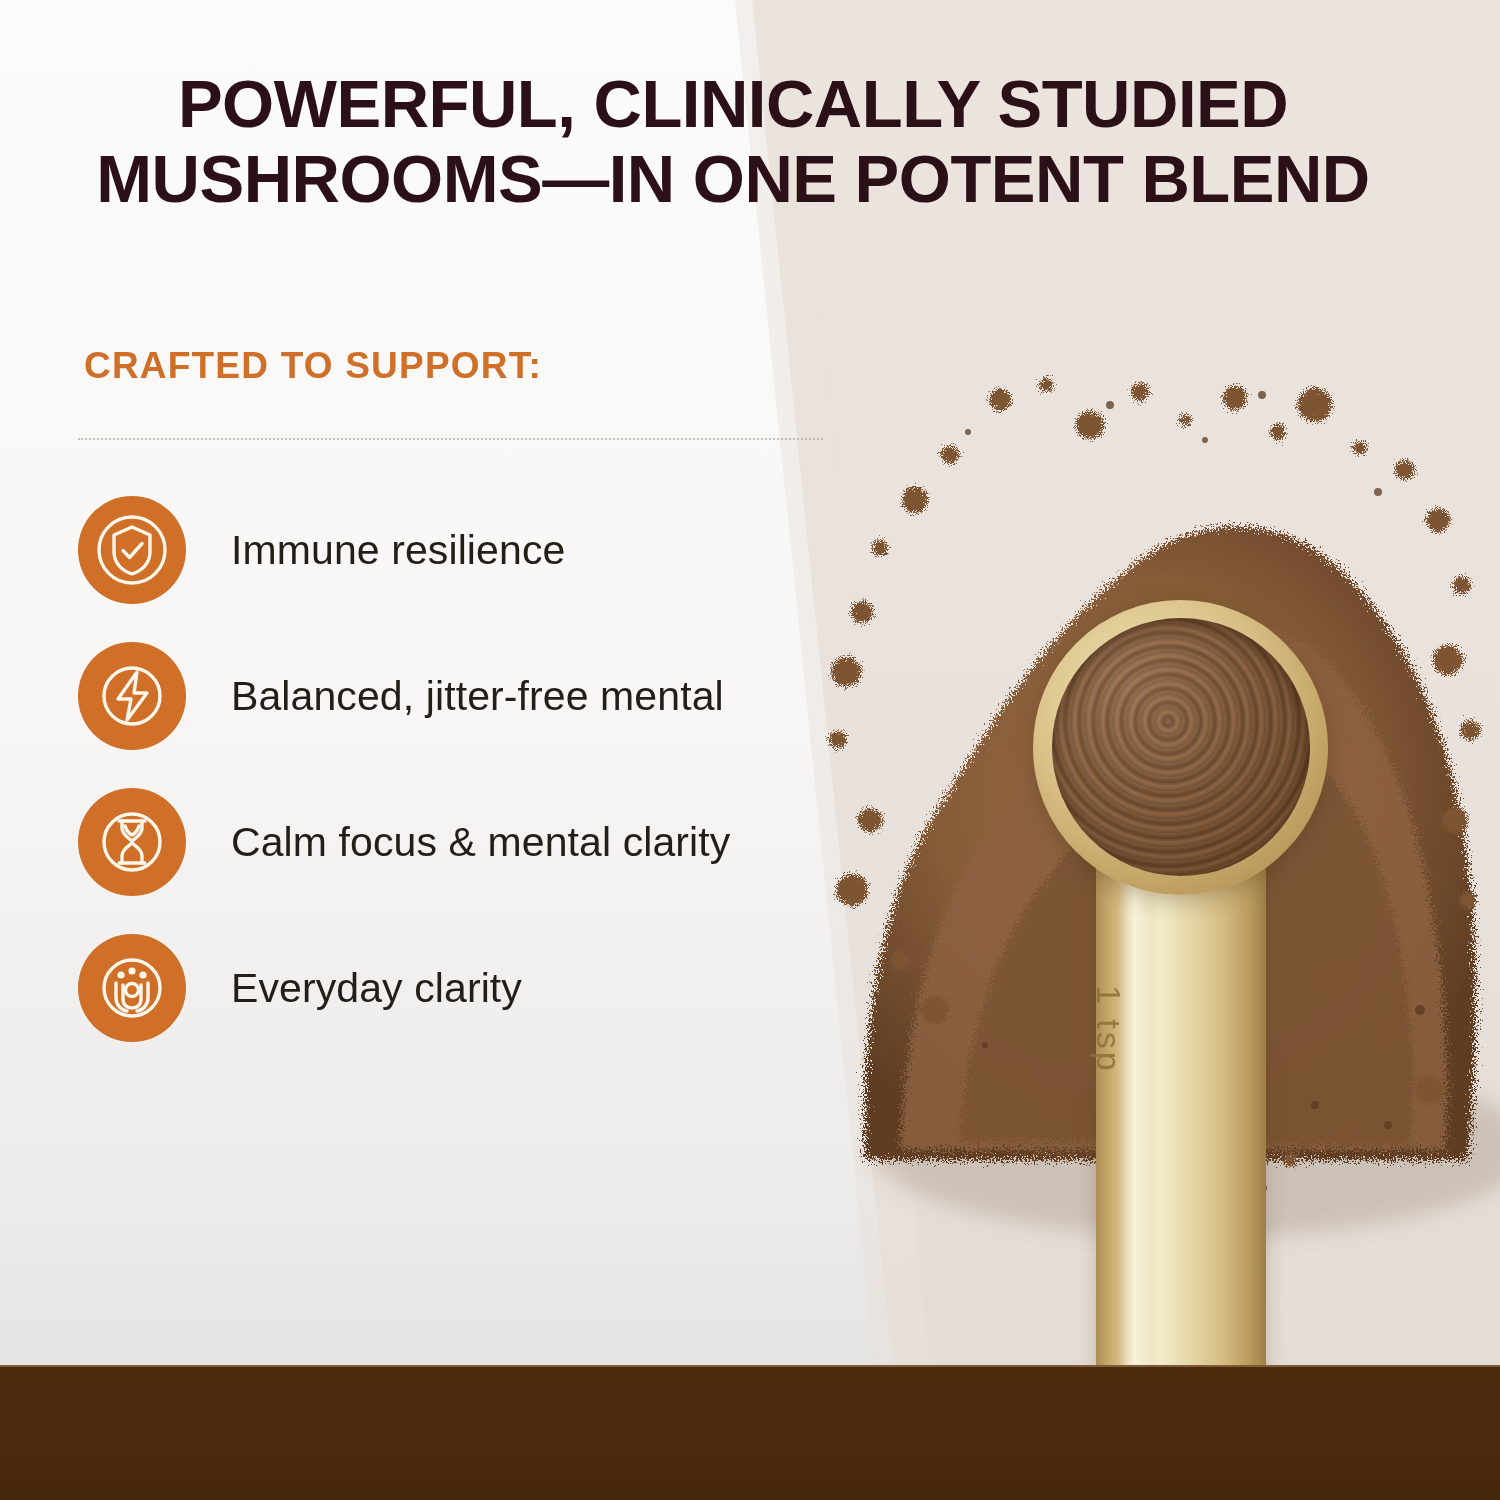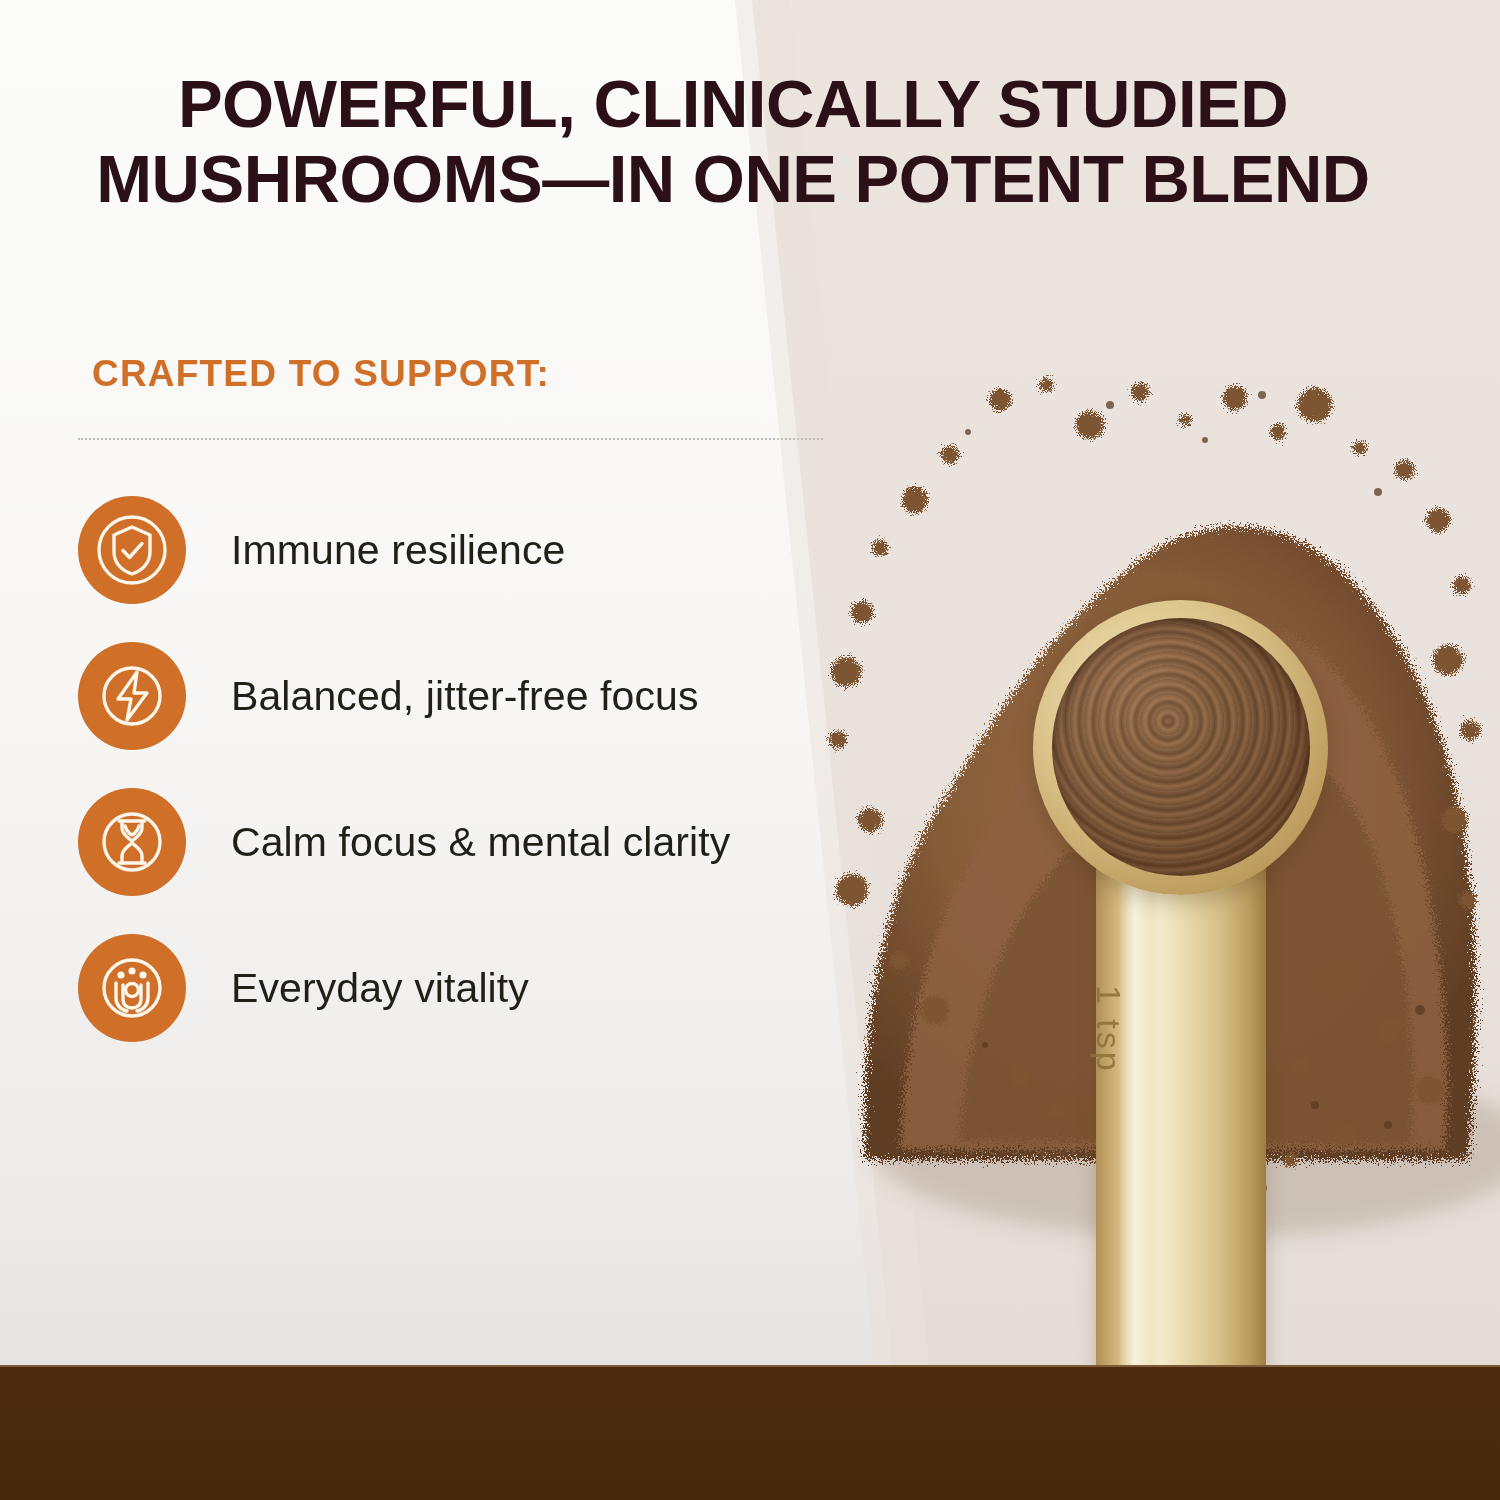--- a/index.html
+++ b/index.html
@@ -63,21 +63,21 @@
     font-weight: 700;
     color: #2b1018;
     text-transform: uppercase;
     font-stretch: condensed;
     text-align: center;
   }
   .subhead {
     position: absolute;
     left: 80px;
     top: 341px;
-    margin: 12px;
+    margin: 4px;
     font-size: 37px;
     font-weight: 700;
     letter-spacing: 1.2px;
     color: #cf6f28;
     text-transform: uppercase;
   }
   .divider {
     position: absolute;
     left: 78px;
     top: 438px;
@@ -305,21 +305,21 @@
       <div class="benefit-label">Immune resilience</div>
     </div>
 
     <div class="benefit-row">
       <div class="benefit-icon">
         <svg width="86" height="86" viewBox="0 0 86 86" fill="none" stroke="#fdf6ea" stroke-width="3.4" stroke-linecap="round" stroke-linejoin="round">
           <circle cx="43" cy="43" r="28"></circle>
           <path d="M48 19 L29 46 H42 L38 67 L58 40 H45 Z"></path>
         </svg>
       </div>
-      <div class="benefit-label">Balanced, jitter-free focus</div>
+      <div class="benefit-label">Balanced, jitter-free mental</div>
     </div>
 
     <div class="benefit-row">
       <div class="benefit-icon">
         <svg width="86" height="86" viewBox="0 0 86 86" fill="none" stroke="#fdf6ea" stroke-width="3.4" stroke-linecap="round" stroke-linejoin="round">
           <circle cx="43" cy="43" r="28"></circle>
           <path d="M30 22 H56"></path>
           <path d="M30 64 H56"></path>
           <path d="M33 22 V29 C33 37 43 40 43 43 C43 46 33 49 33 57 V64"></path>
           <path d="M53 22 V29 C53 37 43 40 43 43 C43 46 53 49 53 57 V64"></path>
@@ -335,20 +335,20 @@
           <circle cx="43" cy="43" r="28"></circle>
           <circle cx="32" cy="30" r="3.6" fill="#fdf6ea" stroke="none"></circle>
           <circle cx="43" cy="26" r="3.6" fill="#fdf6ea" stroke="none"></circle>
           <circle cx="54" cy="30" r="3.6" fill="#fdf6ea" stroke="none"></circle>
           <circle cx="43" cy="45" r="6.5"></circle>
           <path d="M27 38 V53 C27 60 32 65 38 66"></path>
           <path d="M59 38 V53 C59 60 54 65 48 66"></path>
           <path d="M34 40 V54 C34 60 38 63 43 63 C48 63 52 60 52 54 V40"></path>
         </svg>
       </div>
-      <div class="benefit-label">Everyday vitality</div>
+      <div class="benefit-label">Everyday clarity</div>
     </div>
 
   </div>
 
   <div class="bottom-band"></div>
 
 </div>
 
 </body></html>

